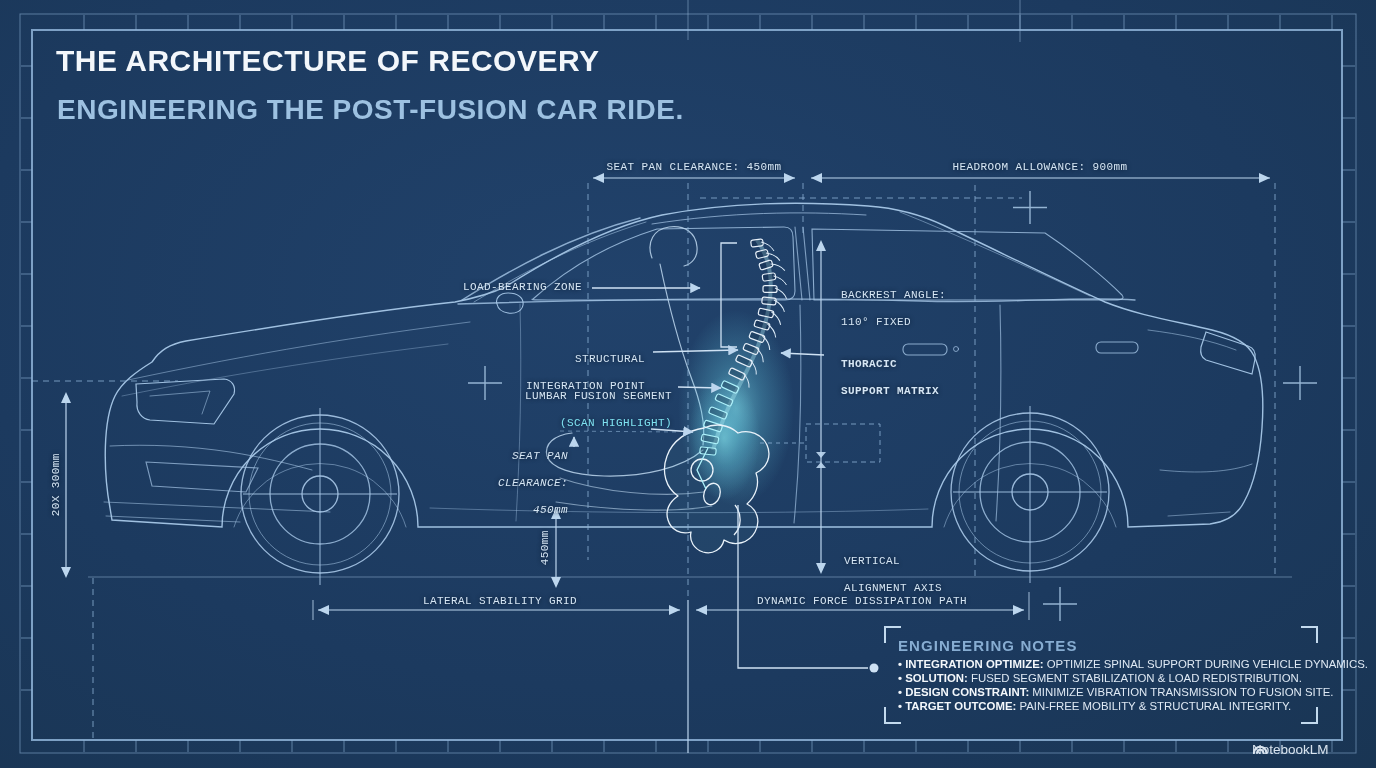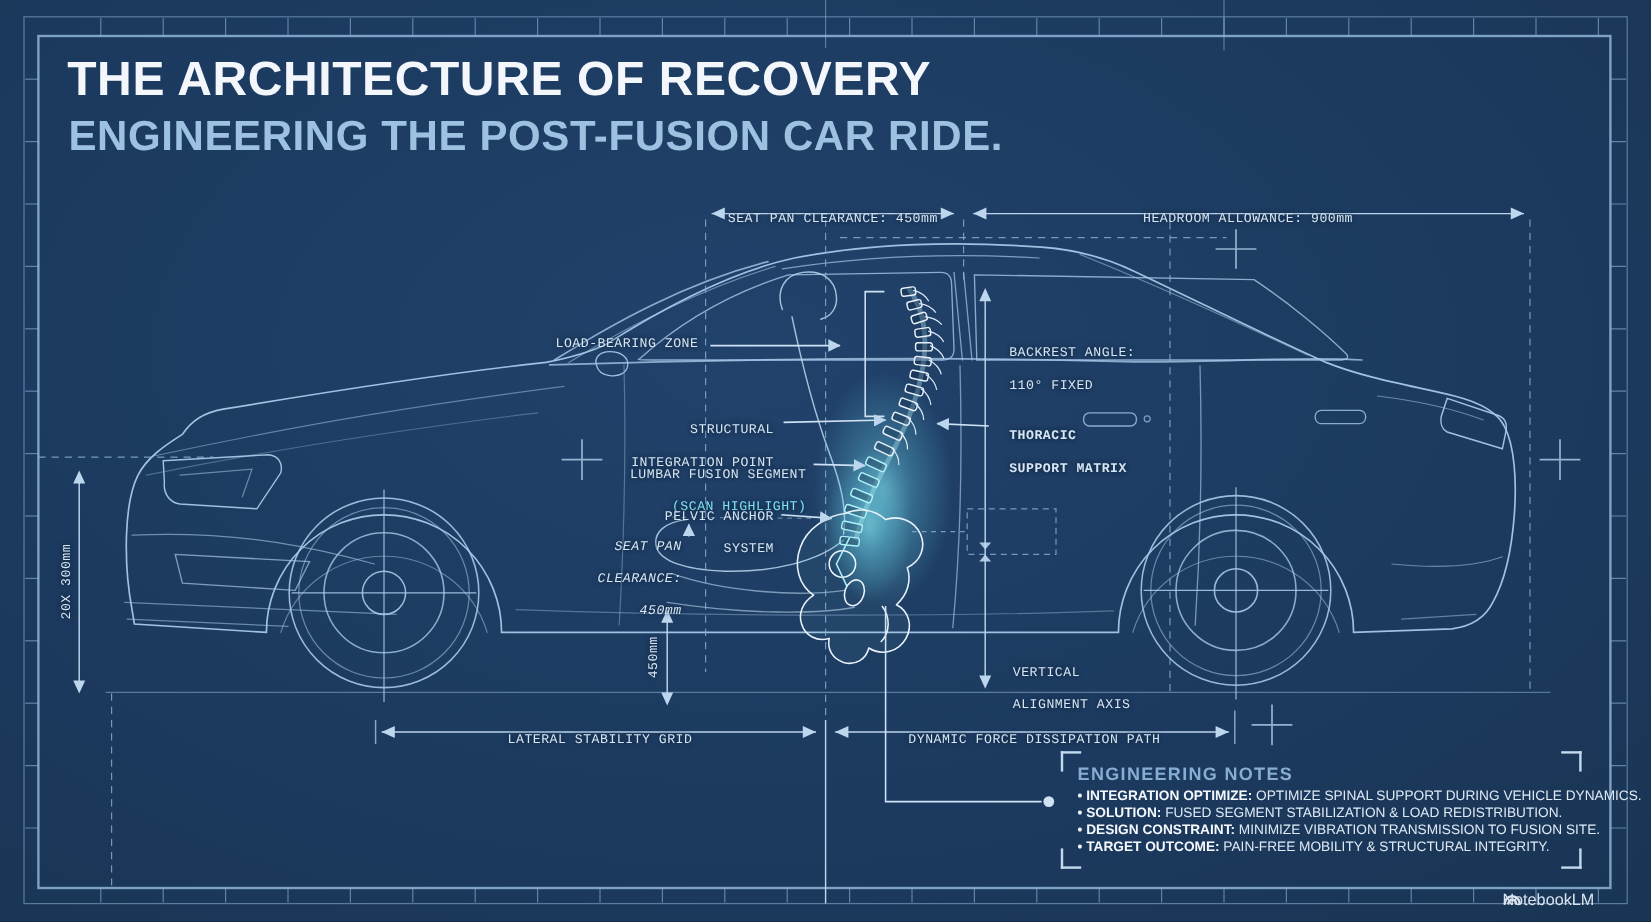--- a/index.html
+++ b/index.html
@@ -7,25 +7,25 @@
     position:relative;width:1376px;height:768px;overflow:hidden;
     background:radial-gradient(1250px 760px at 45% 38%, #21426b 0%, #1c3a5f 52%, #18334f 100%);
     font-family:"Liberation Sans",sans-serif;
   }
   svg{position:absolute;left:0;top:0;}
   .lbl{
     position:absolute;font-family:"Liberation Mono","DejaVu Sans Mono",monospace;
     font-size:11px;line-height:13.5px;color:#d6e6f4;letter-spacing:.4px;white-space:pre;
     text-shadow:0 0 4px rgba(10,25,45,.9);
   }
-  .r{text-align:right;} .c{text-align:center;margin-top:16px;}
+  .r{text-align:right;} .c{text-align:center;}
   .cyan{color:#7fe3f2;}
   .rot{transform:rotate(-90deg);transform-origin:center center;text-align:center;}
-  #title{position:absolute;left:56px;top:44px;font-size:40px;font-weight:bold;color:#f3f7fb;letter-spacing:.5px;}
-  #subtitle{position:absolute;left:57px;top:94px;font-size:35px;font-weight:bold;color:#9dc1e1;letter-spacing:.5px;}
+  #title{position:absolute;left:56px;top:44px;font-size:30px;font-weight:bold;color:#f3f7fb;letter-spacing:.5px;}
+  #subtitle{position:absolute;left:57px;top:94px;font-size:28px;font-weight:bold;color:#9dc1e1;letter-spacing:.5px;}
   #notes{position:absolute;left:884px;top:626px;width:432px;height:96px;}
   #notes .hd{position:absolute;left:14px;top:11px;font-size:15px;letter-spacing:1.1px;color:#87add2;font-weight:bold;}
   #notes .it{position:absolute;left:14px;font-size:11.4px;line-height:13.6px;color:#dfe9f4;white-space:nowrap;}
   #notes .it b{color:#f4f8fc;}
   .crn{position:absolute;width:15px;height:15px;}
   .crn.tl{border-left:2.5px solid #c3daee;border-top:2.5px solid #c3daee;}
   .crn.tr{border-right:2.5px solid #c3daee;border-top:2.5px solid #c3daee;}
   .crn.bl{border-left:2.5px solid #c3daee;border-bottom:2.5px solid #c3daee;}
   .crn.br{border-right:2.5px solid #c3daee;border-bottom:2.5px solid #c3daee;}
   #wm{position:absolute;left:1252px;top:742px;display:flex;align-items:center;gap:6px;
@@ -335,24 +335,20 @@
 <div class="lbl r" style="left:452px;top:376px;width:220px;">
   <span>LUMBAR FUSION SEGMENT</span><br>
   <span class="cyan">(SCAN HIGHLIGHT)</span>
 </div>
 
 <div class="lbl r" style="left:462px;top:339px;width:183px;">
   <span>STRUCTURAL</span><br>
   <span>INTEGRATION POINT</span>
 </div>
 
-<div class="lbl r" style="left:465px;top:411px;width:180px;">
-  <span>PELVIC ANCHOR</span><br>
-  <span>SYSTEM</span>
-</div>
 
 <div class="lbl" style="left:827px;top:275px;">
   <span>BACKREST ANGLE:</span><br>
   <span>110° FIXED</span>
 </div>
 
 <div class="lbl" style="left:827px;top:344px;font-weight:bold;">
   <span>THORACIC</span><br>
   <span>SUPPORT MATRIX</span>
 </div>

